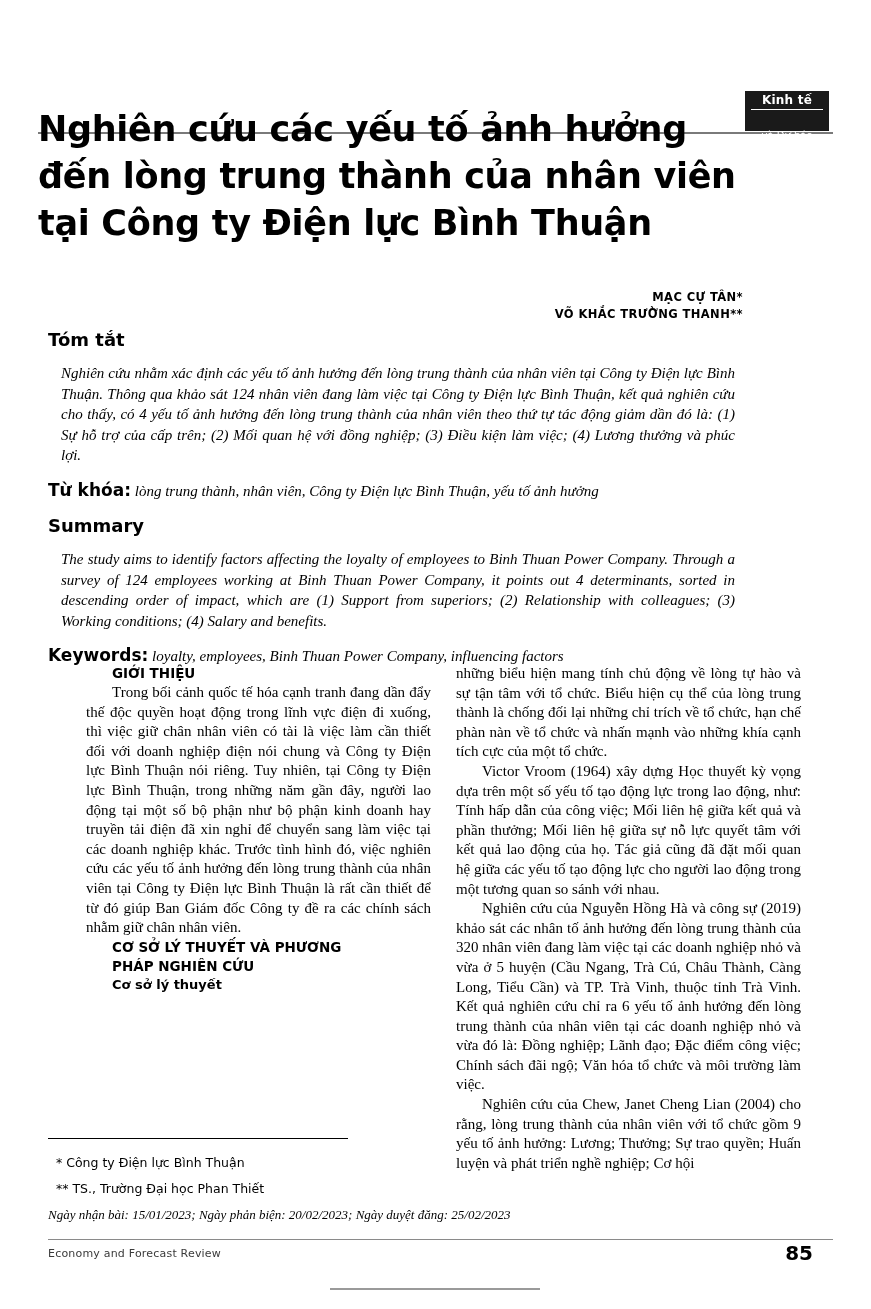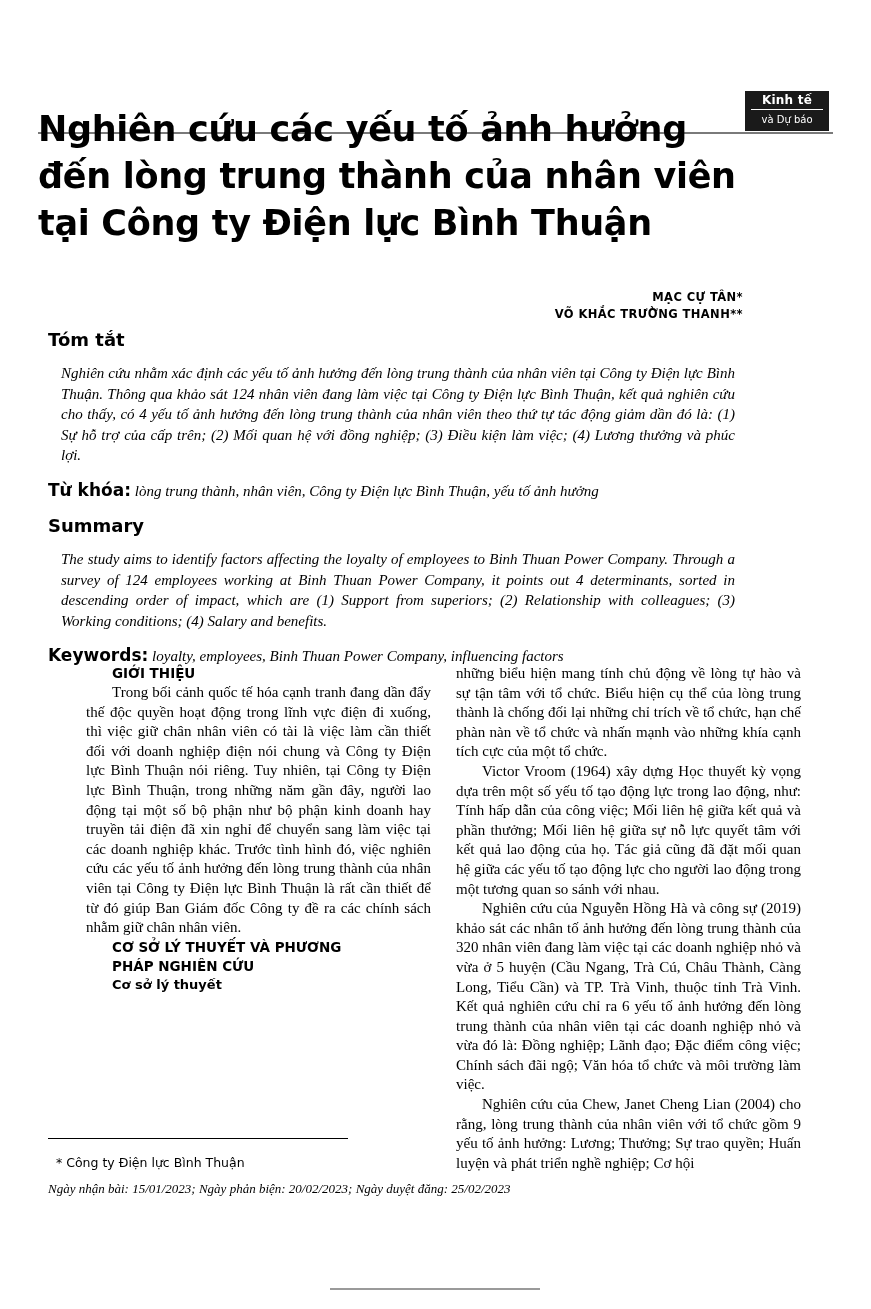--- a/index.html
+++ b/index.html
@@ -59,21 +59,21 @@
     font-size: 12px;
     font-weight: bold;
     line-height: 15px;
     letter-spacing: .2px;
   }
   .badge .l2 {
     font-size: 10px;
     line-height: 13px;
     border-top: 1px solid #ffffff;
     margin: 1px 6px 0 6px;
-    padding-top: 3px;
+    padding-top: 19px;
   }
 
   
   .title {
     position: absolute;
     left: 0;
     top: 72px;
     width: 720px;
     font-family: "DejaVu Sans", sans-serif;
     font-weight: bold;
@@ -296,19 +296,25 @@
         <p class="noind">những biểu hiện mang tính chủ động về lòng tự hào và sự tận tâm với tổ chức. Biểu hiện cụ thể của lòng trung thành là chống đối lại những chỉ trích về tổ chức, hạn chế phàn nàn về tổ chức và nhấn mạnh vào những khía cạnh tích cực của một tổ chức.</p>
         <p>Victor Vroom (1964) xây dựng Học thuyết kỳ vọng dựa trên một số yếu tố tạo động lực trong lao động, như: Tính hấp dẫn của công việc; Mối liên hệ giữa kết quả và phần thưởng; Mối liên hệ giữa sự nỗ lực quyết tâm với kết quả lao động của họ. Tác giả cũng đã đặt mối quan hệ giữa các yếu tố tạo động lực cho người lao động trong một tương quan so sánh với nhau.</p>
         <p>Nghiên cứu của Nguyễn Hồng Hà và công sự (2019) khảo sát các nhân tố ảnh hưởng đến lòng trung thành của 320 nhân viên đang làm việc tại các doanh nghiệp nhỏ và vừa ở 5 huyện (Cầu Ngang, Trà Cú, Châu Thành, Càng Long, Tiểu Cần) và TP. Trà Vinh, thuộc tỉnh Trà Vinh. Kết quả nghiên cứu chỉ ra 6 yếu tố ảnh hưởng đến lòng trung thành của nhân viên tại các doanh nghiệp nhỏ và vừa đó là: Đồng nghiệp; Lãnh đạo; Đặc điểm công việc; Chính sách đãi ngộ; Văn hóa tổ chức và môi trường làm việc.</p>
         <p>Nghiên cứu của Chew, Janet Cheng Lian (2004) cho rằng, lòng trung thành của nhân viên với tổ chức gồm 9 yếu tố ảnh hưởng: Lương; Thưởng; Sự trao quyền; Huấn luyện và phát triển nghề nghiệp; Cơ hội</p>
       </div>
     </div>
 
     <div class="footnotes">
       <div class="fn-rule"></div>
       <p class="fn">* Công ty Điện lực Bình Thuận</p>
+      <p class="fn">** TS., Trường Đại học Phan Thiết</p>
       <p class="fn-date">Ngày nhận bài: 15/01/2023; Ngày phản biện: 20/02/2023; Ngày duyệt đăng: 25/02/2023</p>
     </div>
 
+    <div class="footer">
+      <div class="rule"></div>
+      <div class="jname">Economy and Forecast Review</div>
+      <div class="pageno">85</div>
+    </div>
   </div>
 
   <div class="bottom-tick"></div>
 </div>
 
 </body></html>

